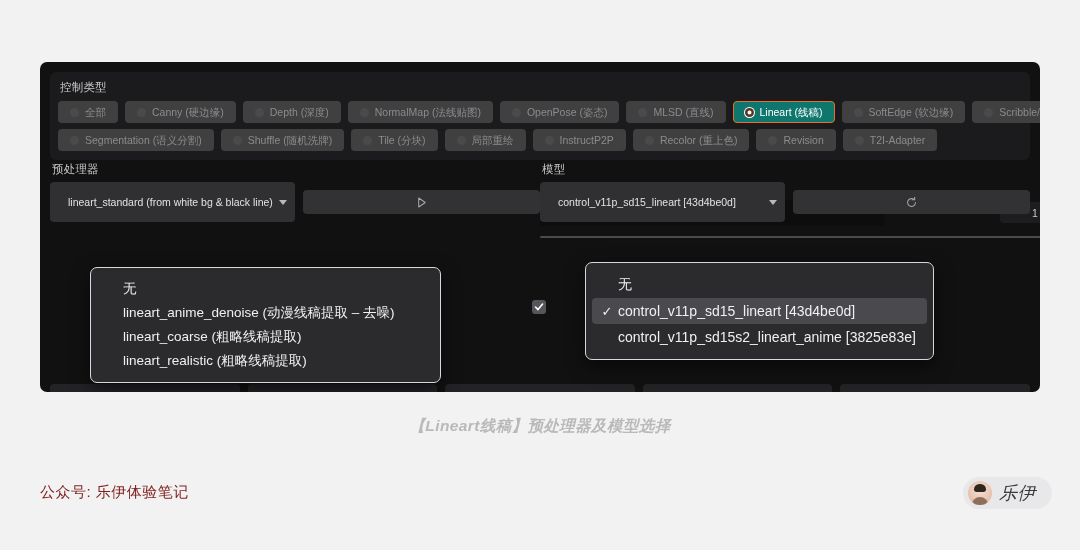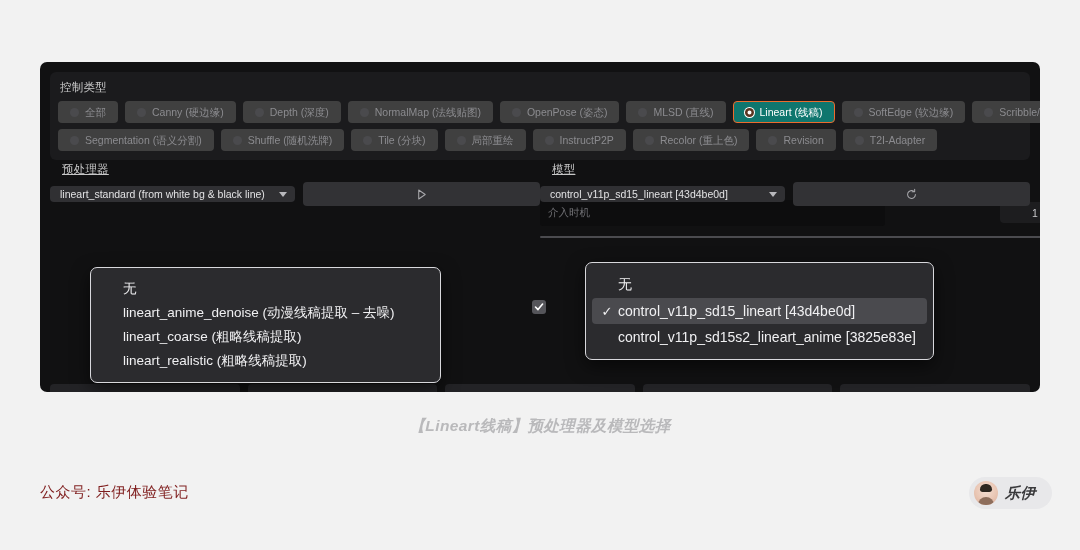--- a/index.html
+++ b/index.html
@@ -92,36 +92,36 @@
 
   
   .col {
     position: absolute;
     top: 100px;
     width: 490px;
   }
   #col-preprocessor { left: 10px; }
   #col-model { left: 500px; }
 
-  .col-title { margin: 0 0 6px 12px; text-decoration: underline; }
+  .col-title { margin: 0 0 6px 2px; }
 
   .field-row {
     display: flex;
     gap: 8px;
     align-items: center;
   }
   .select-box {
     flex: 0 0 245px;
-    height: 16px;
+    height: 40px;
     background: #303033;
     border-radius: 4px;
     display: flex;
     align-items: center;
     justify-content: space-between;
-    padding: 0 8px 0 10px;
+    padding: 0 8px 0 18px;
     box-sizing: border-box;
     cursor: pointer;
   }
   .select-box .value {
     color: #e2e2e4;
     font-size: 10.5px;
     overflow: hidden;
     white-space: nowrap;
   }
   .caret {
@@ -311,23 +311,23 @@
   #brand-avatar::after {
     content: "";
     position: absolute;
     left: 4px; bottom: 0;
     width: 16px; height: 8px;
     background: #8e6e5c;
     border-radius: 8px 8px 0 0;
   }
   #brand-name {
     color: #3a3a3c;
-    font-size: 15px;
+    font-size: 18px;
     font-style: italic;
-    font-weight: bold;
+    font-weight: normal;
     letter-spacing: 0.5px;
     text-align: center;
   }
 </style>
 </head>
 <body>
 
 <div id="app-panel">
 
   <div id="control-type-block">

